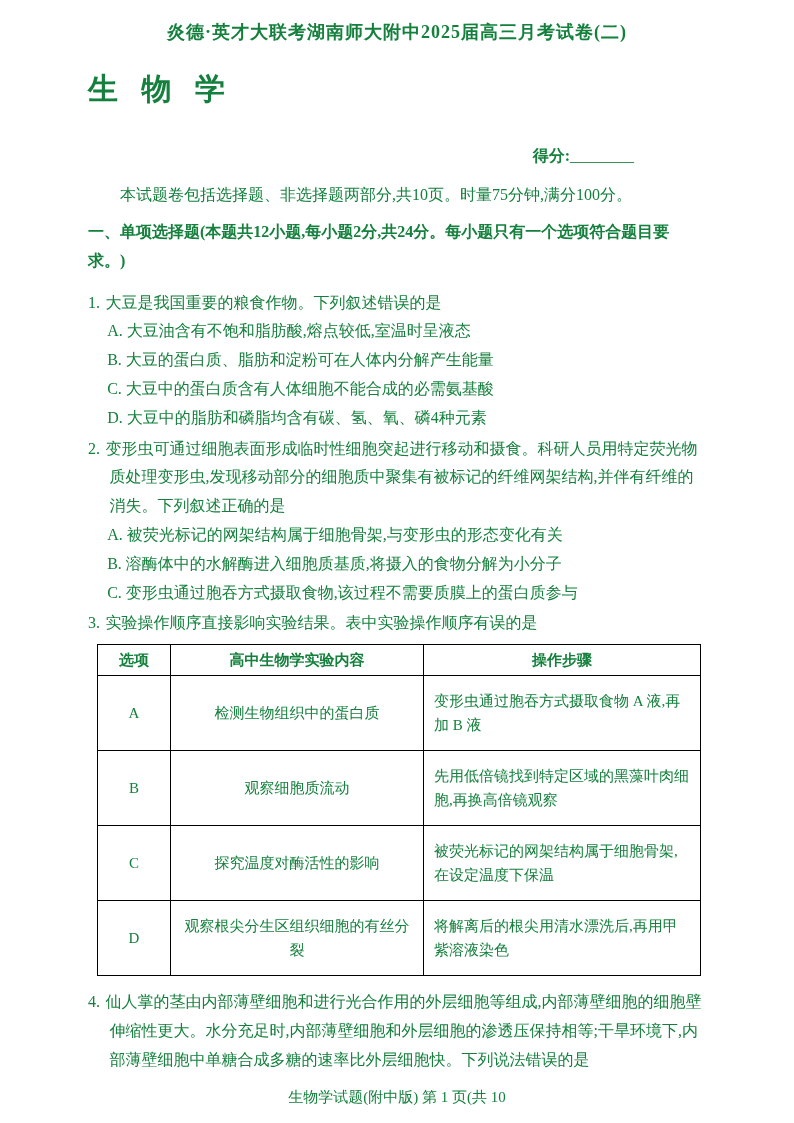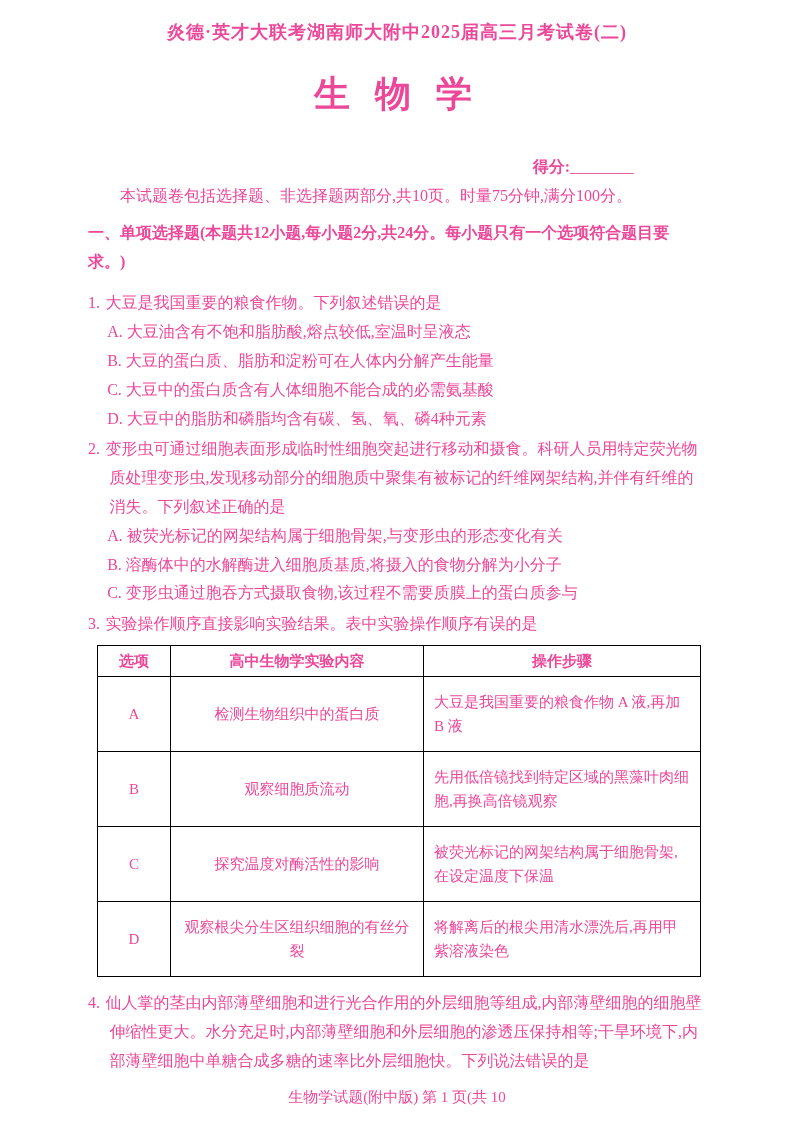--- a/index.html
+++ b/index.html
@@ -5,48 +5,48 @@
   html, body {
     margin: 0;
     padding: 0;
     background: #e8e8e8;
   }
   .page {
     width: 794px;
     height: 1123px;
     margin: 0 auto;
     background: #ffffff;
-    color: #ec4899;
+    color: #15803d;
     box-sizing: border-box;
     padding: 16px 88px 12px 88px;
     display: flex;
     flex-direction: column;
     font-family: "Liberation Serif", "DejaVu Serif", serif;
     font-size: 16px;
     line-height: 1.8;
     overflow: hidden;
   }
   .exam-title {
     text-align: center;
     font-weight: bold;
     font-size: 18px;
     letter-spacing: 1px;
     margin-bottom: 14px;
     white-space: nowrap;
   }
   .subject-title {
-    text-align: center;
     font-weight: bold;
-    font-size: 36px;
+    font-size: 30px;
     letter-spacing: 8px;
     margin-bottom: 26px;
   }
   .score-row {
     text-align: right;
     padding-right: 72px;
+    margin-bottom: 10px;
     font-size: 16px;
   }
   .score-label { font-weight: bold; }
   .score-blank { letter-spacing: 0; }
   .intro {
     margin: 0 0 8px 0;
     text-indent: 2em;
   }
   .section-heading {
     margin: 0 0 13px 0;
@@ -136,21 +136,21 @@
         <tr>
           <th class="col-option">选项</th>
           <th class="col-content">高中生物学实验内容</th>
           <th class="col-steps">操作步骤</th>
         </tr>
       </thead>
       <tbody>
         <tr>
           <td class="col-option">A</td>
           <td class="col-content">检测生物组织中的蛋白质</td>
-          <td class="col-steps">大豆是我国重要的粮食作物 A 液,再加 B 液</td>
+          <td class="col-steps">变形虫通过胞吞方式摄取食物 A 液,再加 B 液</td>
         </tr>
         <tr>
           <td class="col-option">B</td>
           <td class="col-content">观察细胞质流动</td>
           <td class="col-steps">先用低倍镜找到特定区域的黑藻叶肉细胞,再换高倍镜观察</td>
         </tr>
         <tr>
           <td class="col-option">C</td>
           <td class="col-content">探究温度对酶活性的影响</td>
           <td class="col-steps">被荧光标记的网架结构属于细胞骨架,在设定温度下保温</td>

